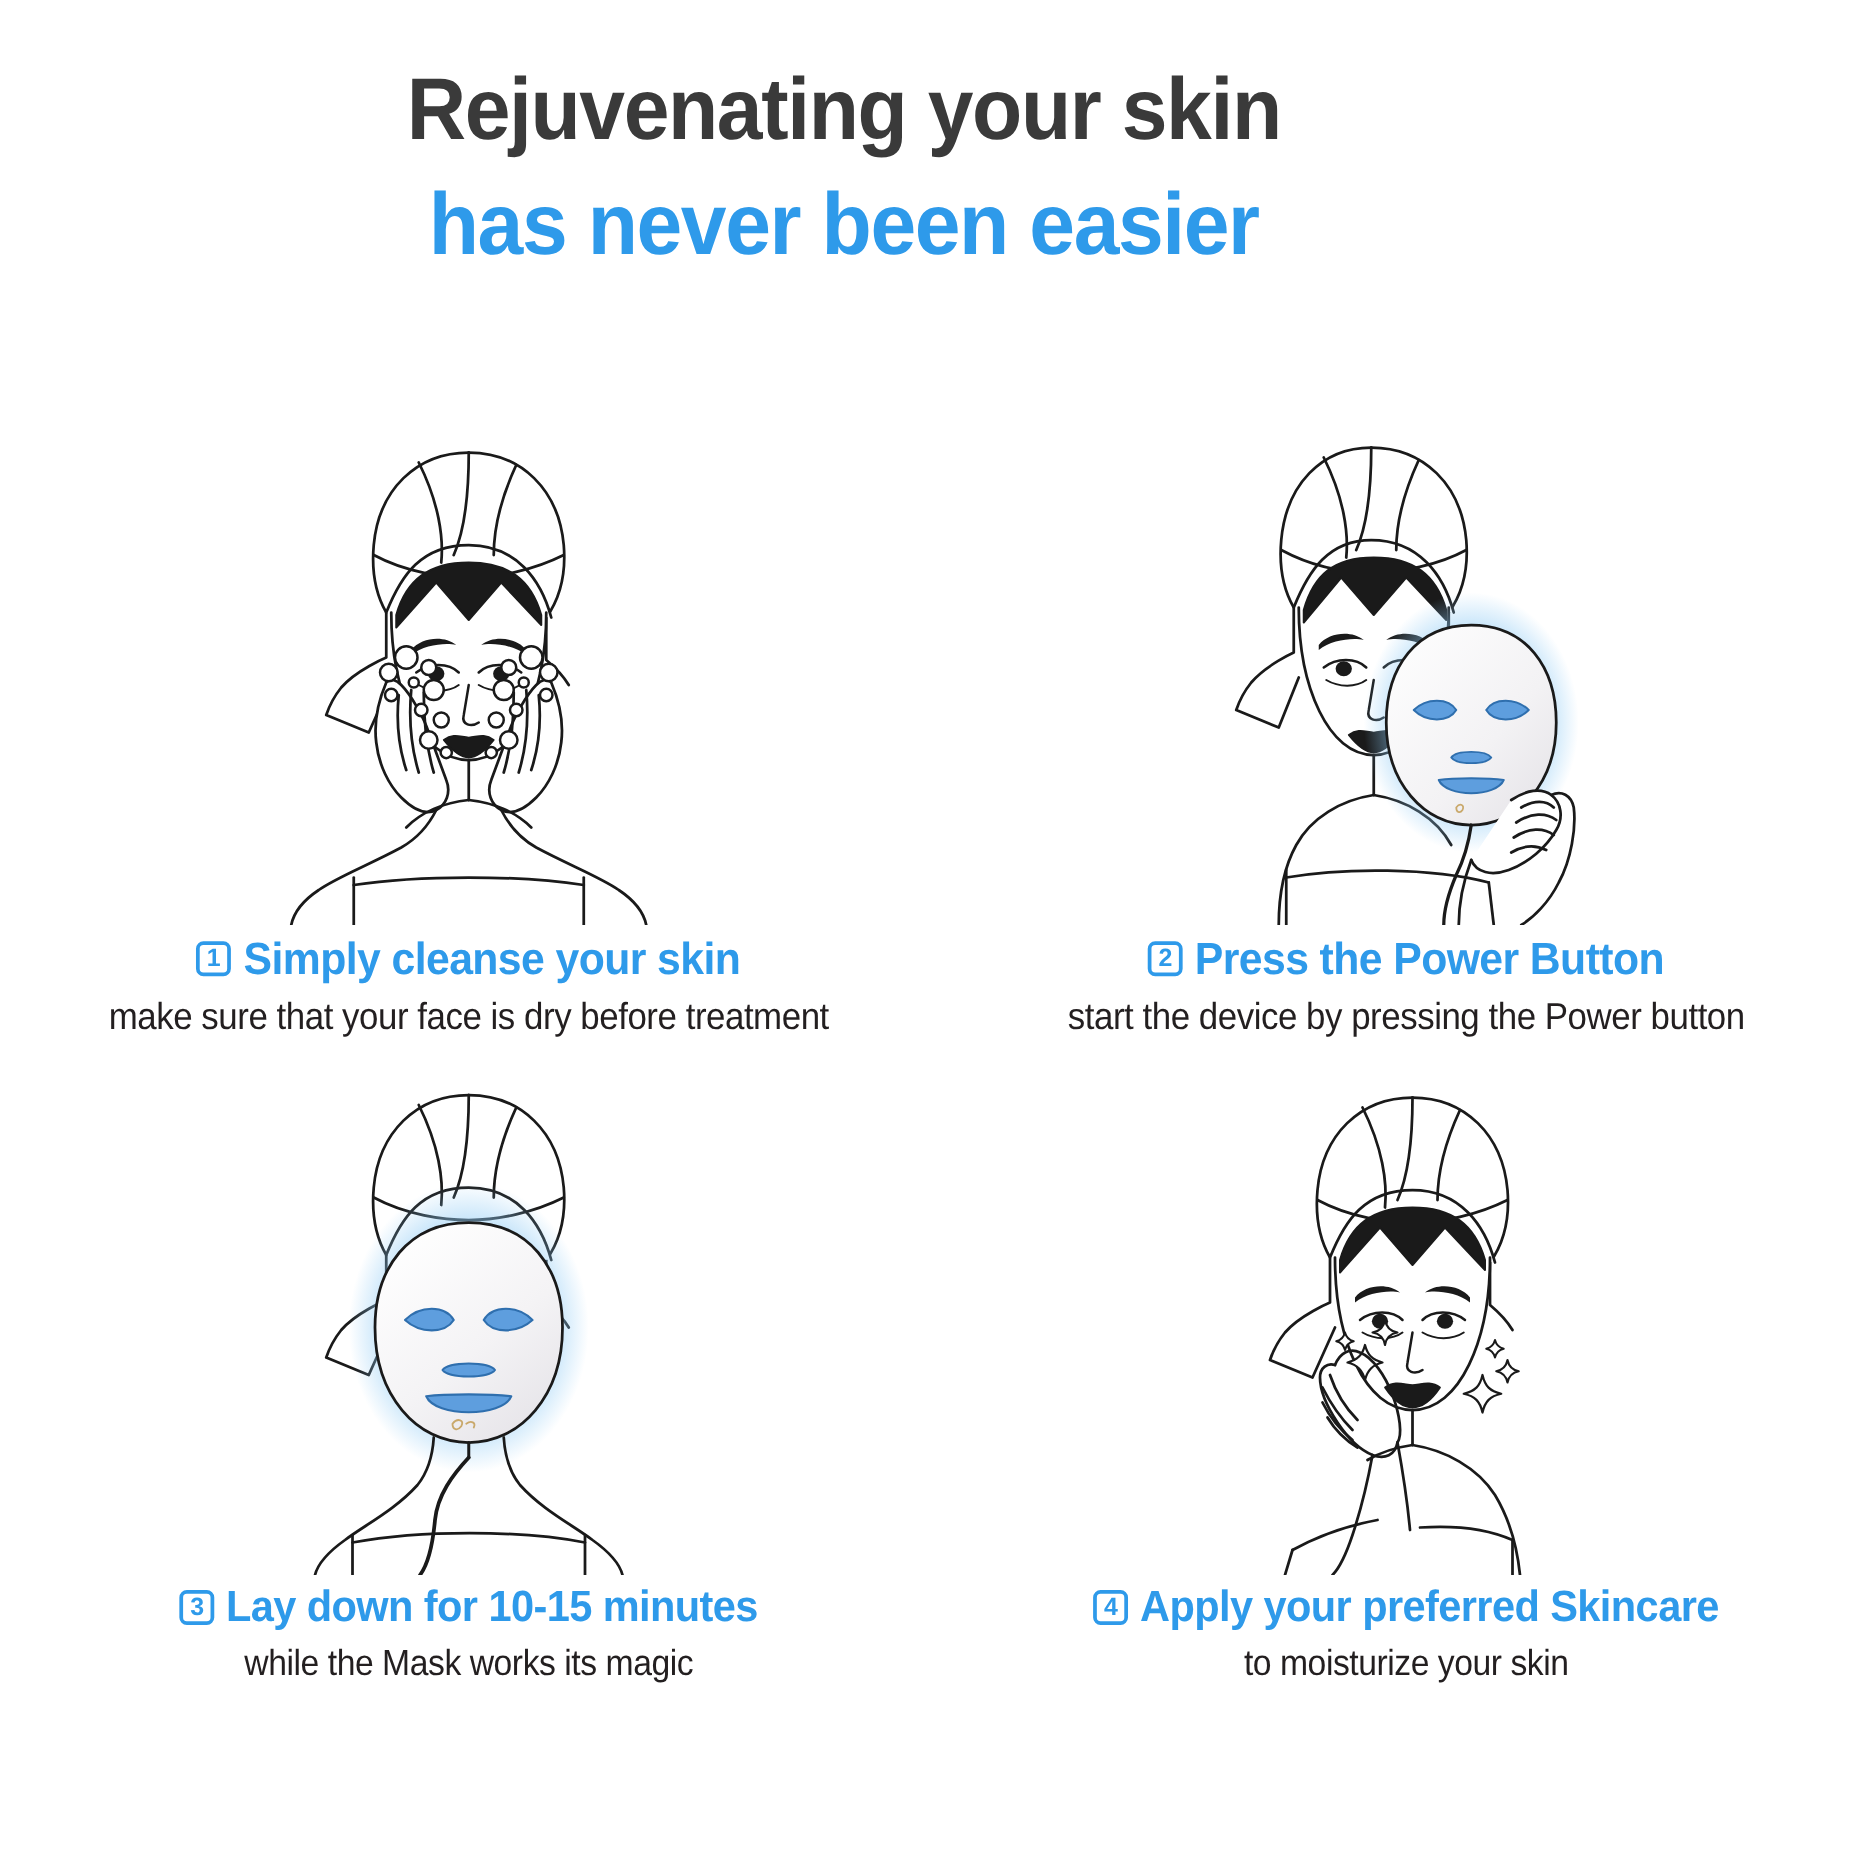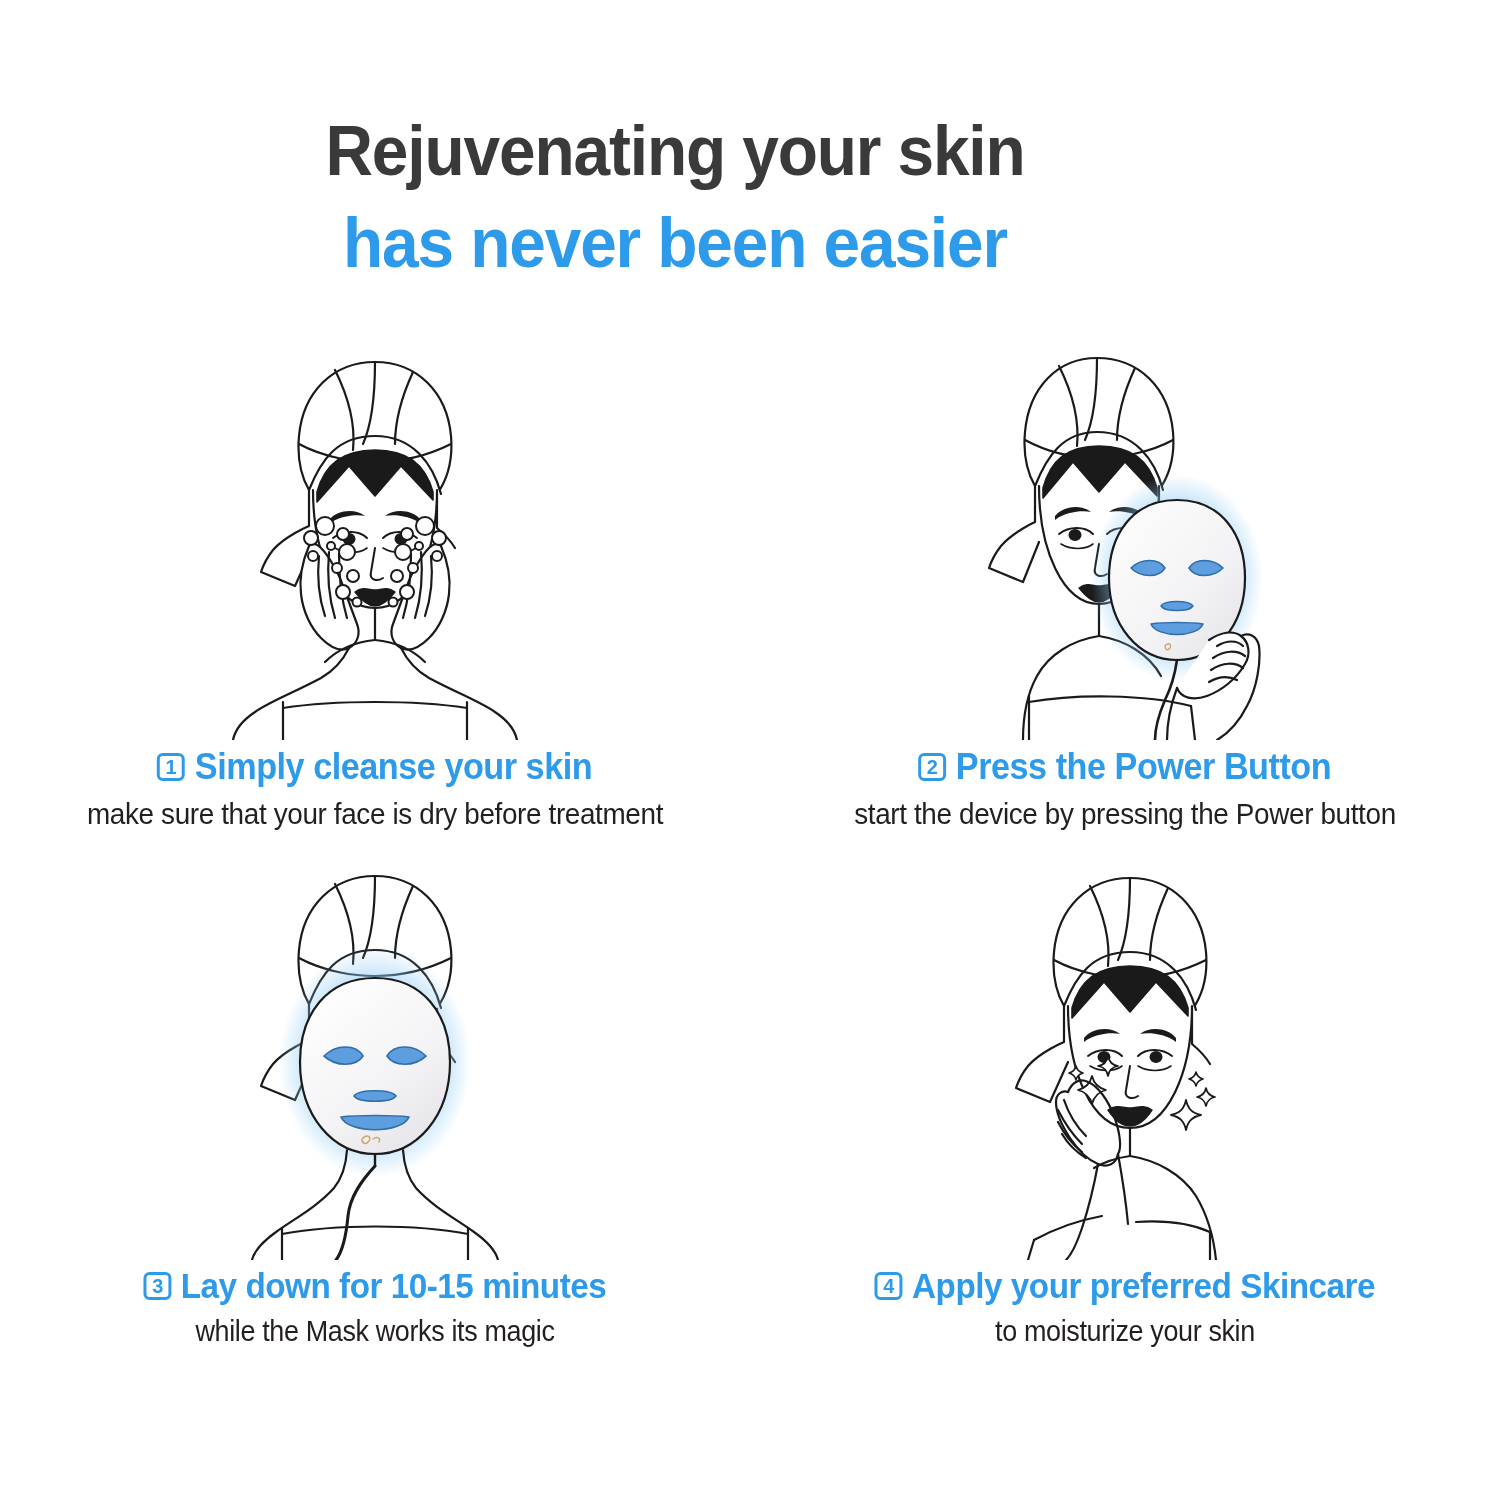--- a/index.html
+++ b/index.html
@@ -9,21 +9,21 @@
     font-family:"Liberation Sans", sans-serif;
     overflow:hidden;
     position:relative;
   }
   .page{width:1500px;height:1500px;position:relative;}
 
   
   .headline{
     width:1350px;
     text-align:center;
-    padding-top:116px;
+    padding-top:52px;
     box-sizing:border-box;
   }
   .headline .line1{
     font-size:70px;
     font-weight:bold;
     color:#3a3a3a;
     letter-spacing:-1.2px;
     line-height:1.0;
     transform:scaleX(0.94);
     transform-origin:center;

